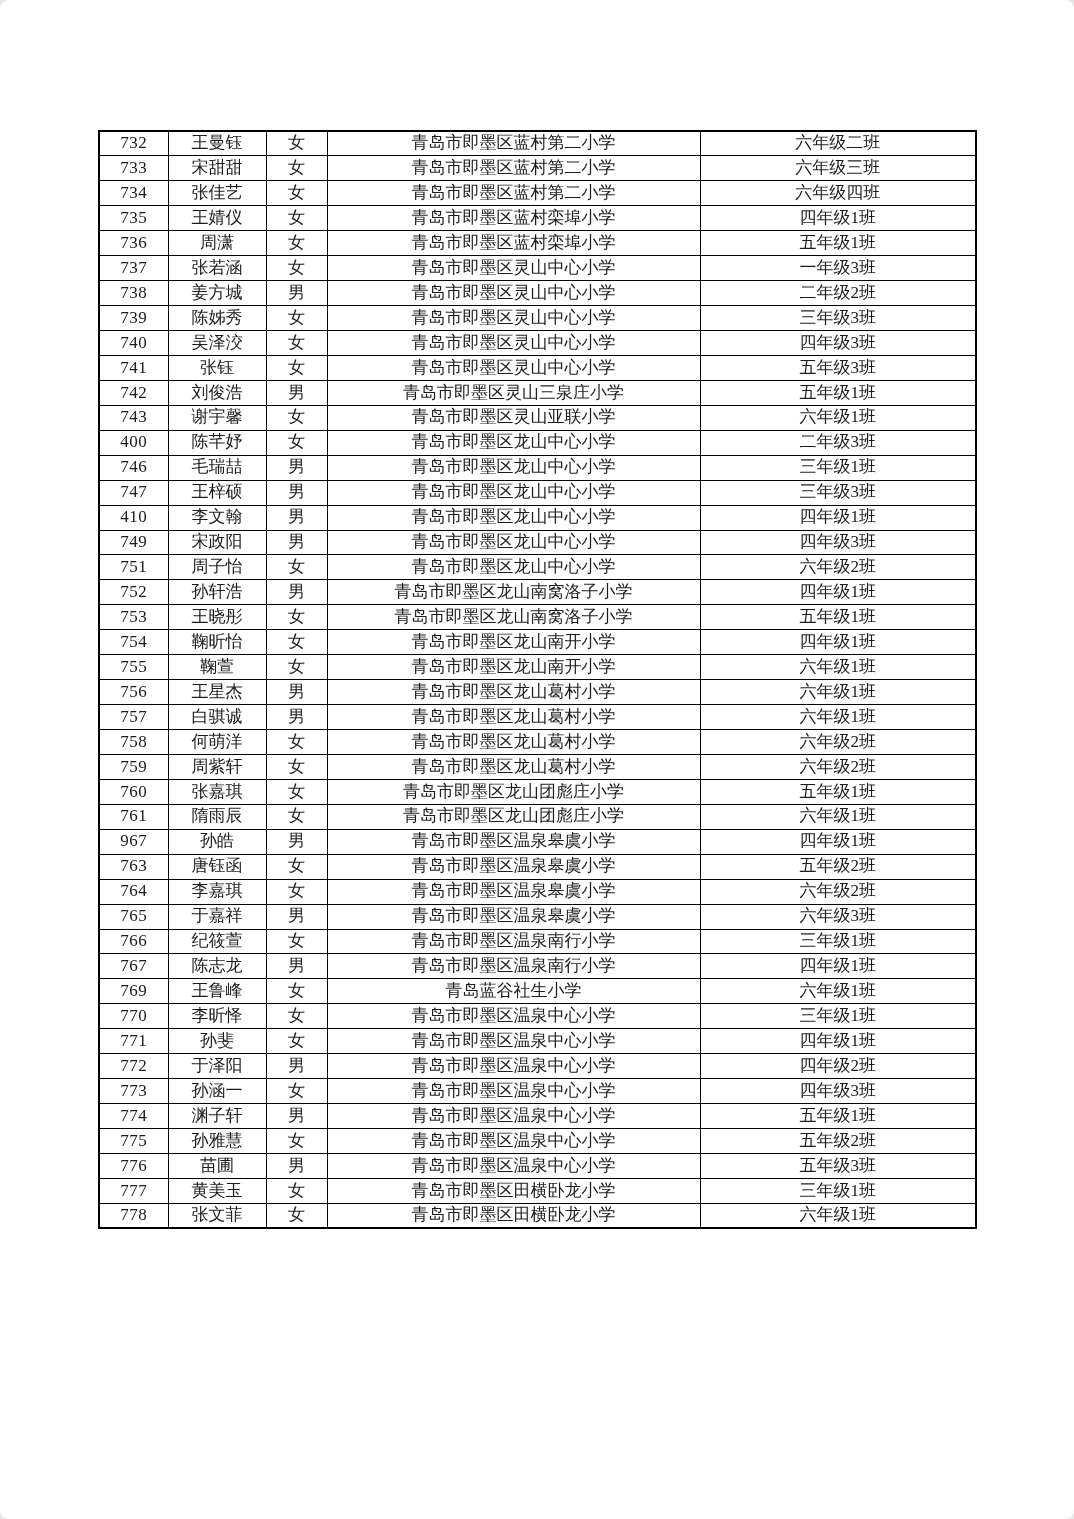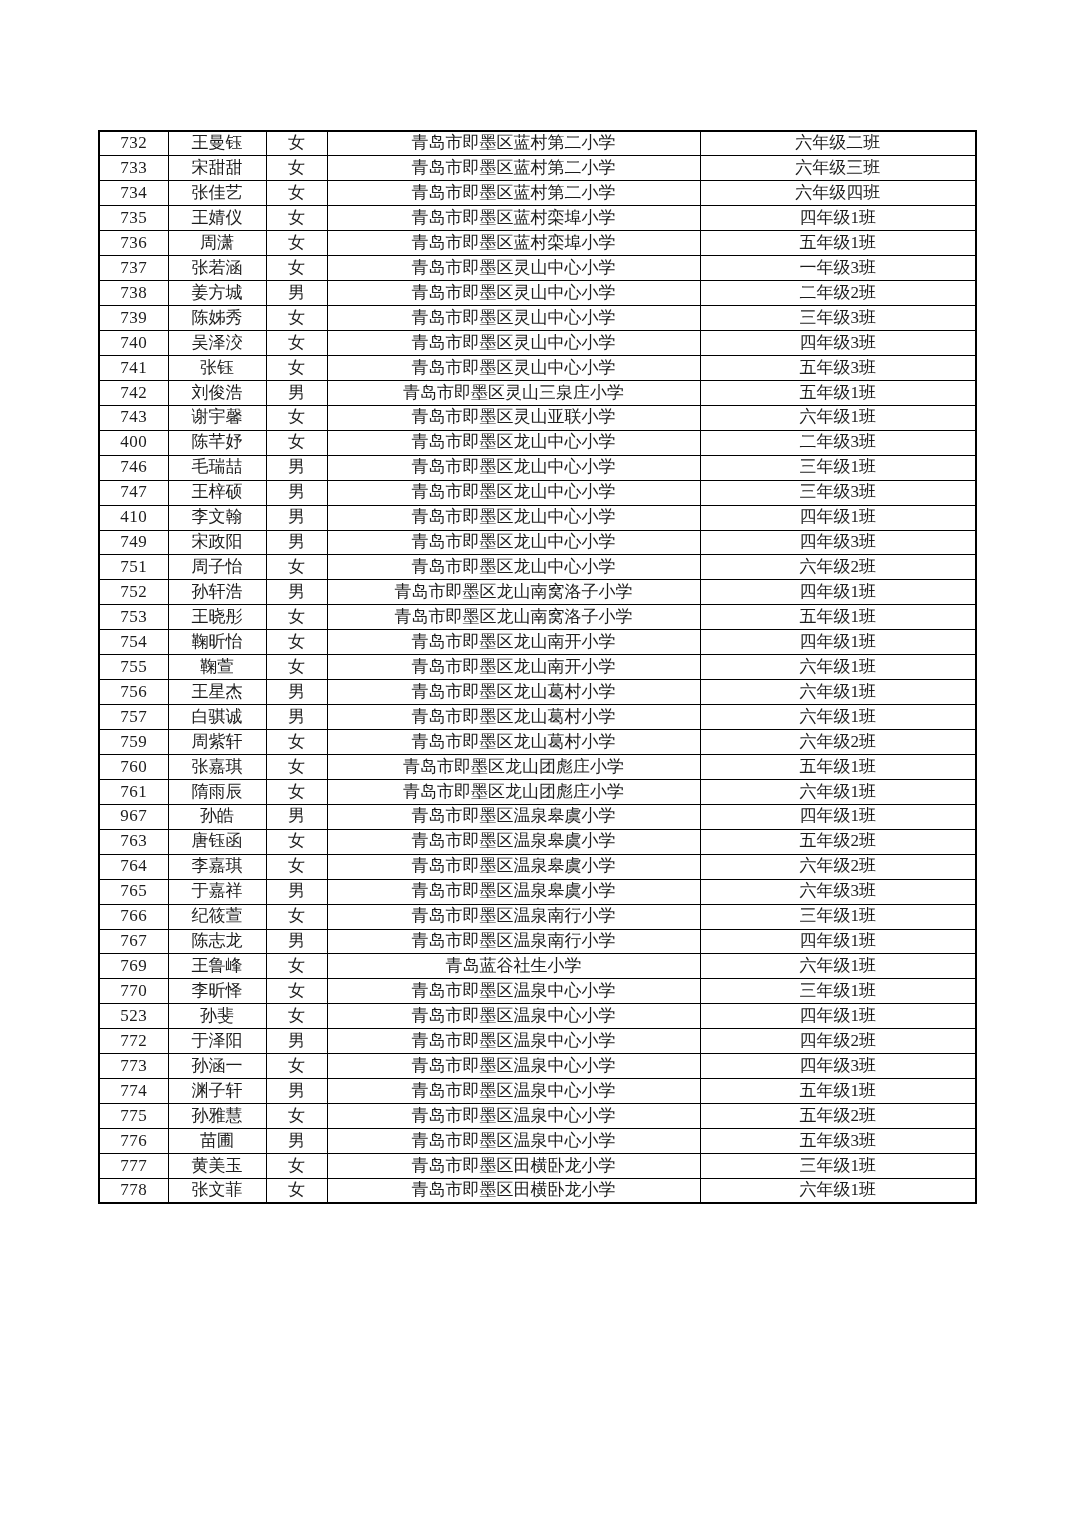--- a/index.html
+++ b/index.html
@@ -6,20 +6,21 @@
   html, body { background: #e8e8e8; }
   .page {
     position: relative;
     width: 1074px;
     height: 1519px;
     background: #ffffff;
     margin: 0 auto;
     overflow: hidden;
     font-family: "Liberation Serif", "DejaVu Serif", serif;
     color: #1c1c1c;
+    border-radius: 9px;
   }
   table.student-table {
     position: absolute;
     left: 98px;
     top: 130px;
     width: 877px;
     border-collapse: collapse;
     table-layout: fixed;
     border: 2.5px solid #000;
   }
@@ -217,20 +218,27 @@
           <td class="cell-class">六年级1班</td>
         </tr>
         <tr>
           <td class="cell-number">757</td>
           <td class="cell-name">白骐诚</td>
           <td class="cell-gender">男</td>
           <td class="cell-school">青岛市即墨区龙山葛村小学</td>
           <td class="cell-class">六年级1班</td>
         </tr>
         <tr>
+          <td class="cell-number">758</td>
+          <td class="cell-name">何萌洋</td>
+          <td class="cell-gender">女</td>
+          <td class="cell-school">青岛市即墨区龙山葛村小学</td>
+          <td class="cell-class">六年级2班</td>
+        </tr>
+        <tr>
           <td class="cell-number">759</td>
           <td class="cell-name">周紫轩</td>
           <td class="cell-gender">女</td>
           <td class="cell-school">青岛市即墨区龙山葛村小学</td>
           <td class="cell-class">六年级2班</td>
         </tr>
         <tr>
           <td class="cell-number">760</td>
           <td class="cell-name">张嘉琪</td>
           <td class="cell-gender">女</td>
@@ -294,21 +302,21 @@
           <td class="cell-class">六年级1班</td>
         </tr>
         <tr>
           <td class="cell-number">770</td>
           <td class="cell-name">李昕怿</td>
           <td class="cell-gender">女</td>
           <td class="cell-school">青岛市即墨区温泉中心小学</td>
           <td class="cell-class">三年级1班</td>
         </tr>
         <tr>
-          <td class="cell-number">523</td>
+          <td class="cell-number">771</td>
           <td class="cell-name">孙斐</td>
           <td class="cell-gender">女</td>
           <td class="cell-school">青岛市即墨区温泉中心小学</td>
           <td class="cell-class">四年级1班</td>
         </tr>
         <tr>
           <td class="cell-number">772</td>
           <td class="cell-name">于泽阳</td>
           <td class="cell-gender">男</td>
           <td class="cell-school">青岛市即墨区温泉中心小学</td>

